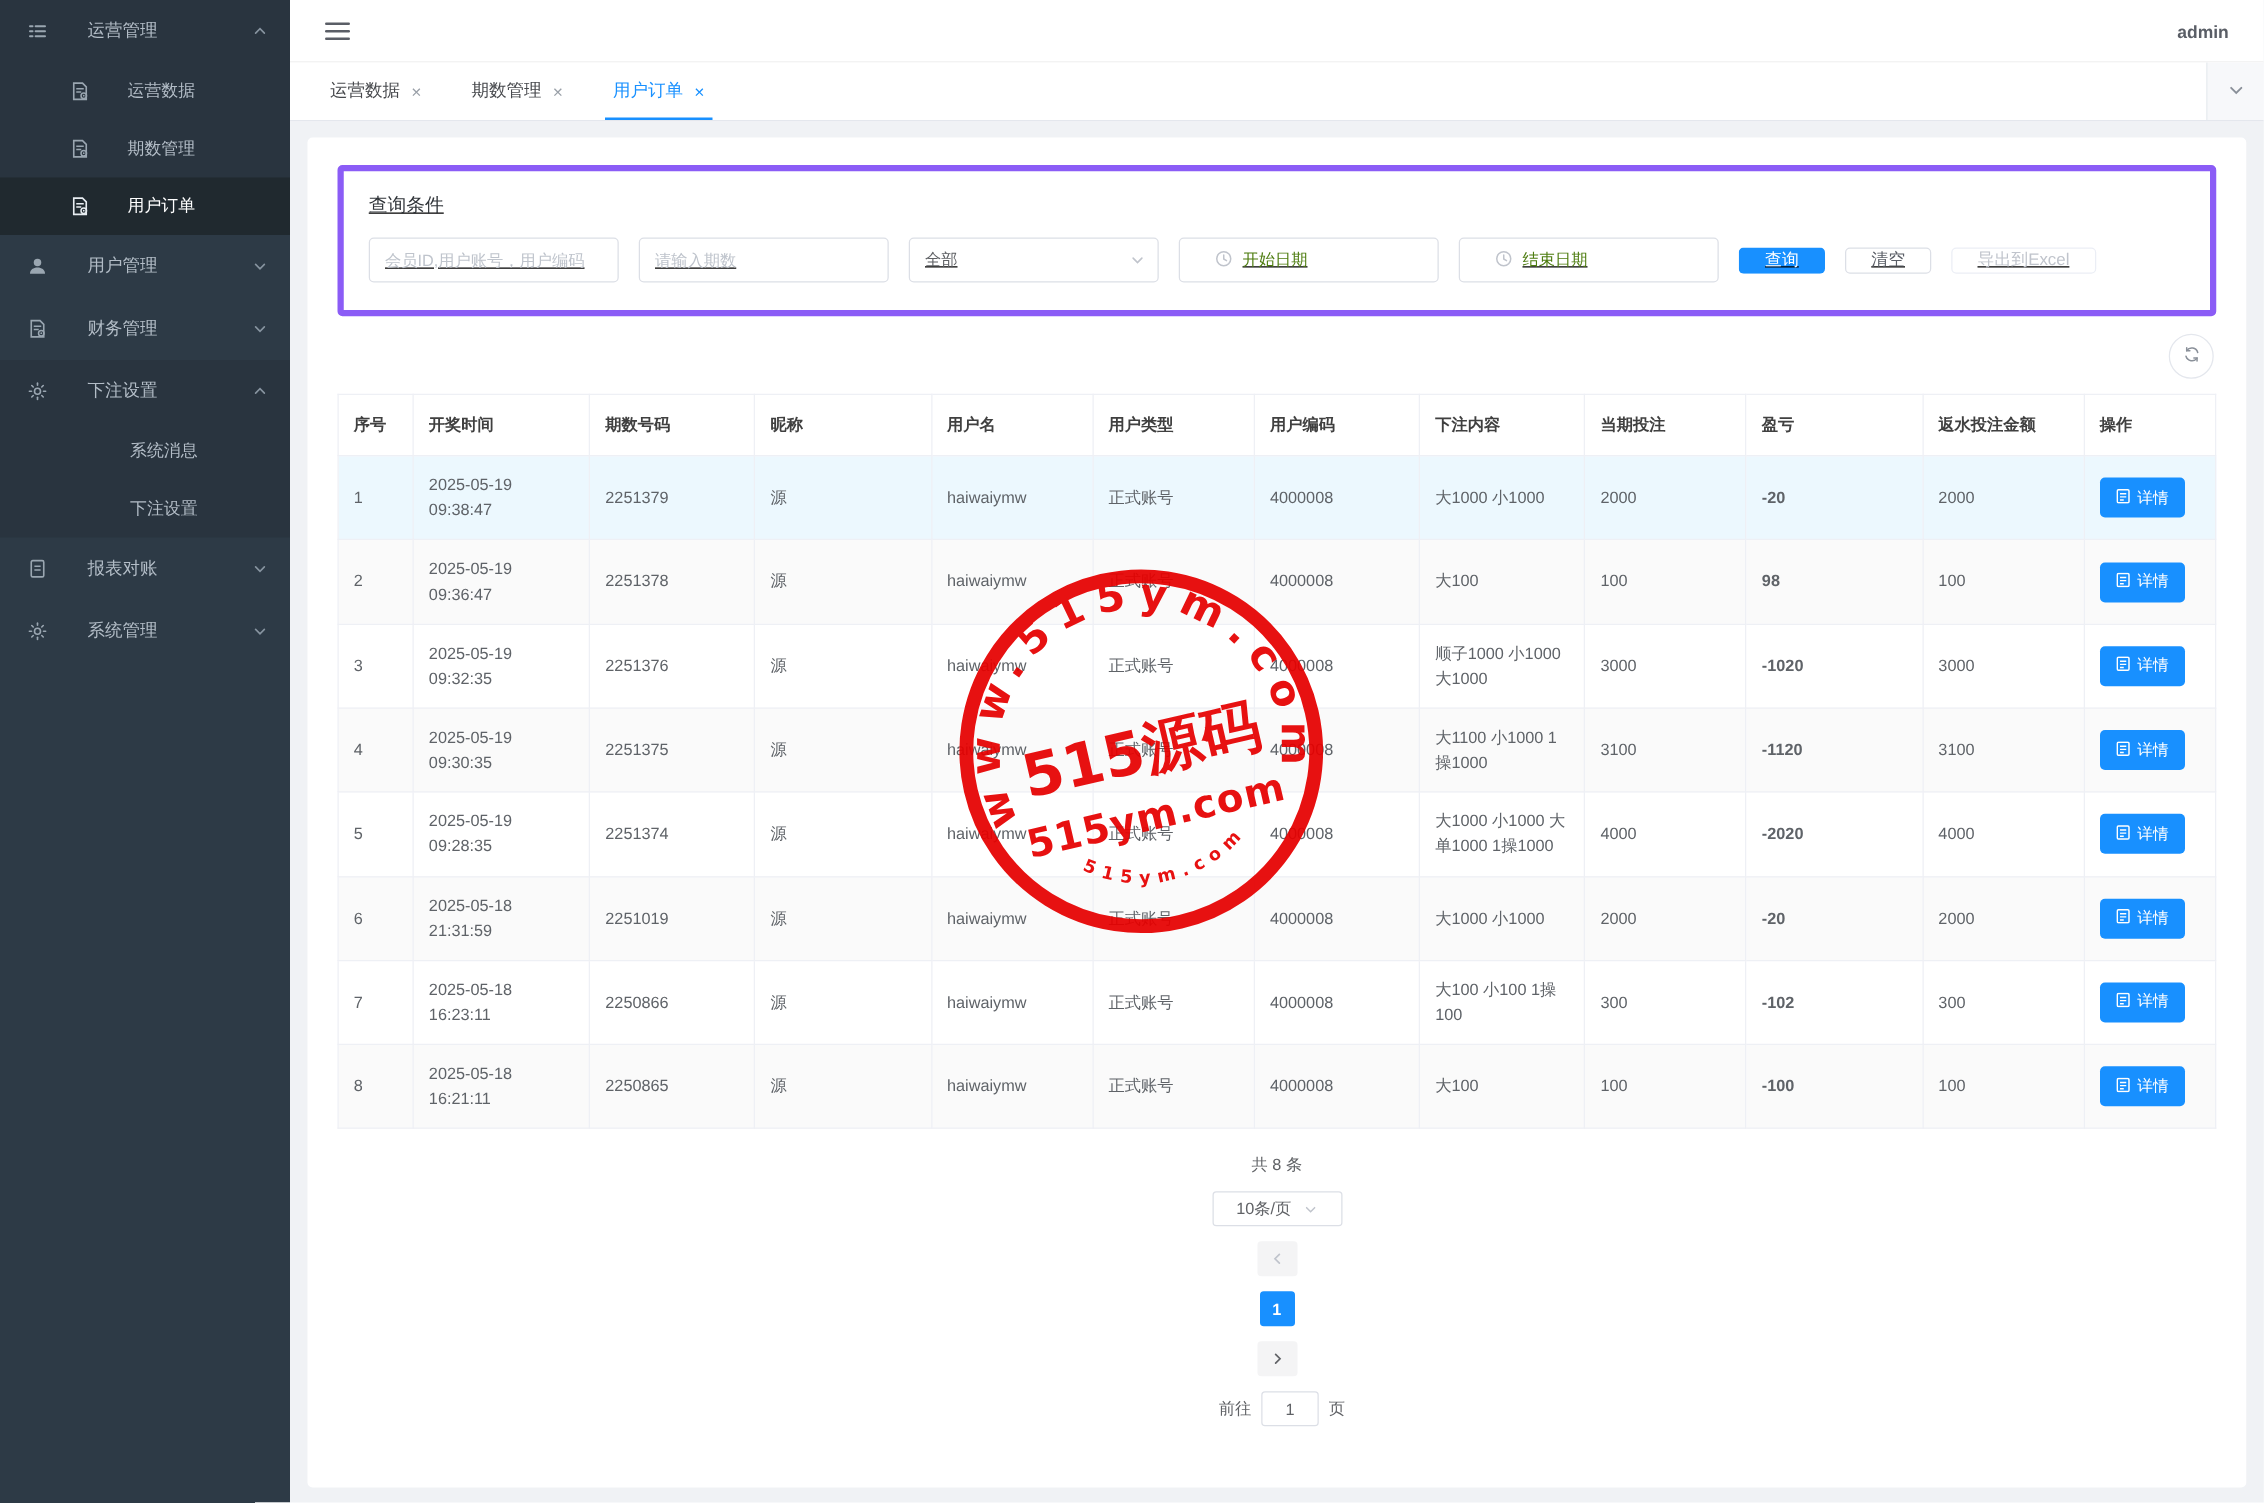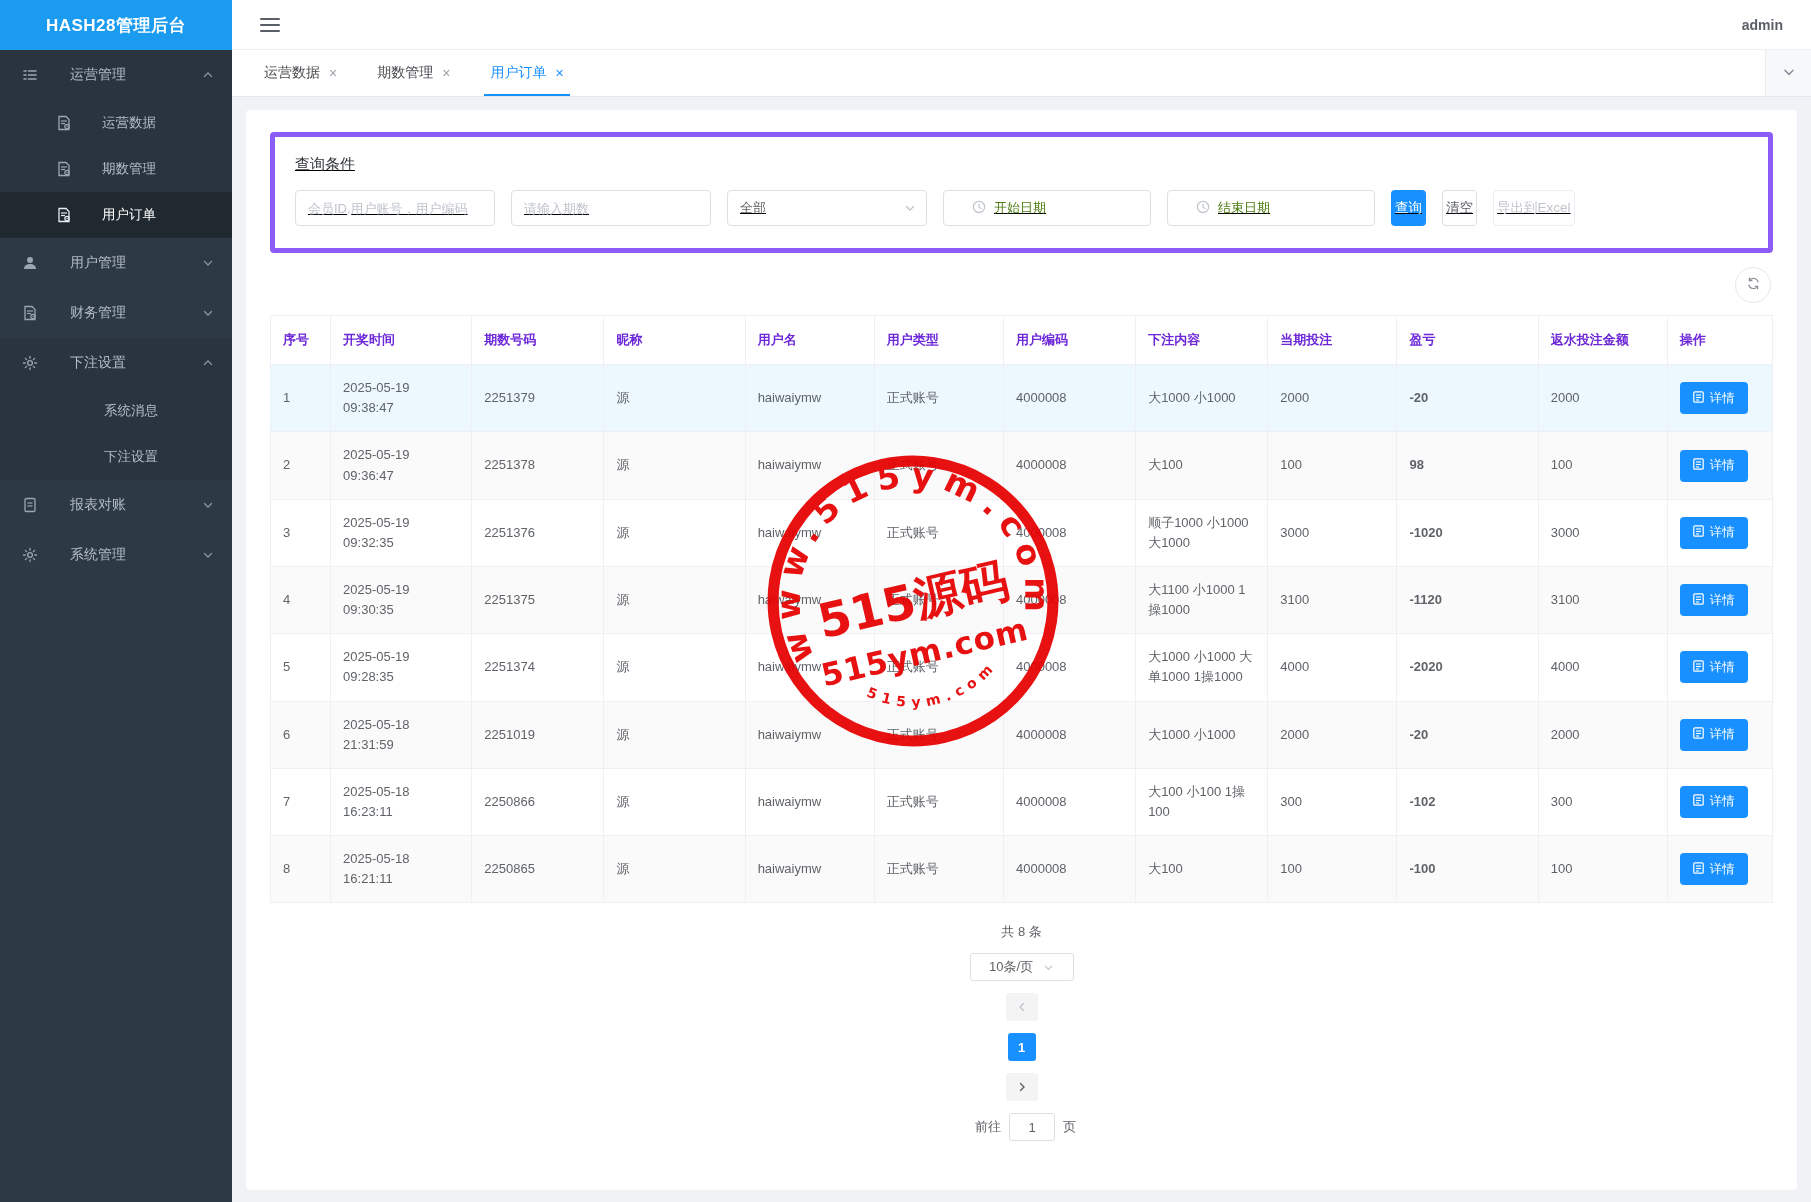--- a/index.html
+++ b/index.html
@@ -44,33 +44,33 @@
   
   .query-card { border:5px solid #8b5cf6; border-radius:4px; padding:18px 20px 22px;text-decoration:underline; }
   .query-title { font-size:15px; color:#2f3338; font-weight:500; margin-bottom:16px; }
   .query-row { display:flex; align-items:center; gap:16px; }
   .q-input, .q-select, .q-date { height:36px; border:1px solid #dcdfe6; border-radius:4px; background:#fff; font-size:13px; color:#606266; display:flex; align-items:center; }
   input.q-input { padding:0 12px; width:200px; outline:none; font-family:inherit; }
   input.q-input::placeholder { color:#bfc4cc; }
   .q-select { width:200px; padding:0 10px 0 12px; justify-content:space-between; cursor:pointer;gap:40px; }
   .q-select .sel-caret { color:#c0c4cc; display:inline-flex; }
   .q-date { width:208px; padding:0 28px; gap:8px; color:#4d7c0f; cursor:text; }
-  .btn { height:36px; border-radius:4px; font-size:13.5px; padding:0 3px; cursor:pointer; border:1px solid transparent; font-family:inherit; display:inline-flex; align-items:center; justify-content:center; }
+  .btn { height:21px; border-radius:4px; font-size:13.5px; padding:0 20px; cursor:pointer; border:1px solid transparent; font-family:inherit; display:inline-flex; align-items:center; justify-content:center; }
   .btn-primary { background:#1890ff; color:#fff; }
   .btn-plain { background:#fff; border-color:#dcdfe6; color:#5a5e66; }
   .btn-disabled { background:#fff; border-color:#ebeef5; color:#c0c4cc; cursor:not-allowed; }
 
   
   .toolbar-row { display:flex; justify-content:flex-end; margin:14px 2px 12px 0; }
   .refresh-btn { width:36px; height:36px; border-radius:50%; border:1px solid #e4e7ed; background:#fff; display:flex; align-items:center; justify-content:center; cursor:pointer; }
 
   
   table.data-table { width:100%; border-collapse:collapse; font-size:13px; table-layout:fixed; }
   .data-table th, .data-table td { border:1px solid #eef0f5; padding:13px 12px; text-align:left; color:#5f6368; vertical-align:middle; word-break:break-word; line-height:1.55; }
-  .data-table th { color:#6d28d9; font-weight:bold; padding:14px 12px; background:#fff; }
+  .data-table th { color:#404040; font-weight:bold; padding:14px 12px; background:#fff; }
   .data-table tbody tr:nth-child(even) { background:#fafafa; }
   .data-table tbody tr.row-highlight { background:#ecf8fe; }
   .td-center { text-align:center; }
   .t-green { color:#67c23a; }
   .t-red { color:#e7413c; }
   .t-bold { font-weight:bold; }
   .detail-btn { background:#1890ff; border:none; color:#fff; font-size:12.5px; border-radius:4px; height:32px; padding:0 13px; display:inline-flex; align-items:center; gap:6px; cursor:pointer; font-family:inherit; }
 
   
   .pagination { display:flex; justify-content:flex-end; align-items:center; margin-top:20px; gap:12px; color:#606266; font-size:13px;flex-direction:column; }
@@ -83,21 +83,20 @@
   .pg-goto { display:flex; align-items:center; gap:8px; margin-left:8px; }
   .pg-goto input { width:46px; height:28px; border:1px solid #dcdfe6; border-radius:3px; text-align:center; font-size:13px; color:#606266; outline:none; font-family:inherit; }
 
   
   .stamp { position:absolute; left:762px; top:450px; width:302px; height:302px; z-index:40; pointer-events:none; opacity:.93; }
 </style>
 </head>
 <body>
 
 <aside class="sidebar">
-  <div class="sidebar-header">HASH28管理后台</div>
   <nav class="menu" id="sidebar-menu">
       <div class="menu-block expanded">
         <div class="menu-item top">
           <span class="mi-icon">
             <svg width="16" height="16" viewBox="0 0 16 16">
               <g stroke="currentColor" stroke-width="1.6" stroke-linecap="round">
                 <line x1="2" y1="4" x2="4" y2="4"></line>
                 <line x1="6.5" y1="4" x2="14" y2="4"></line>
                 <line x1="2" y1="8" x2="4" y2="8"></line>
                 <line x1="6.5" y1="8" x2="14" y2="8"></line>

